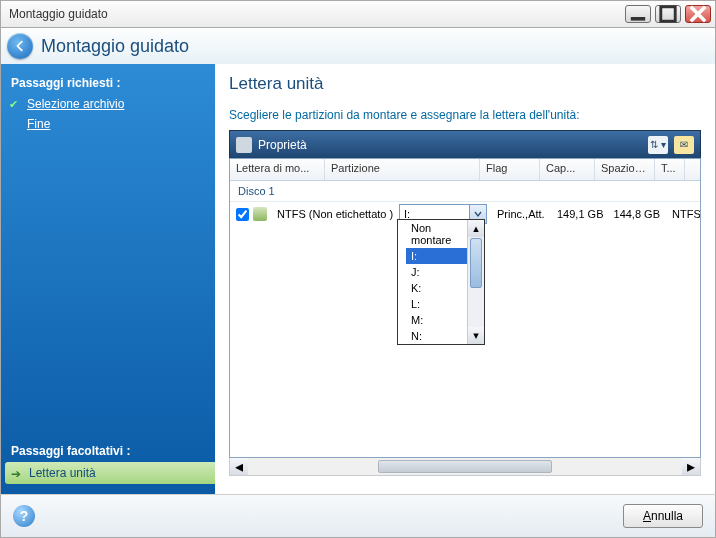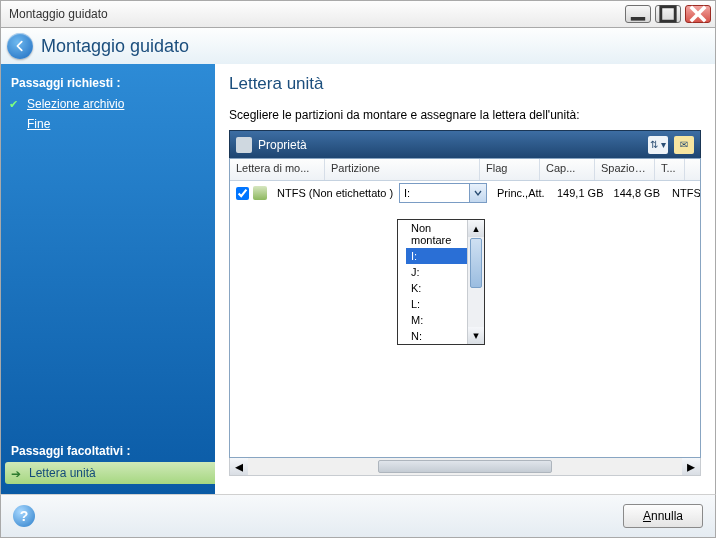--- a/index.html
+++ b/index.html
@@ -25,21 +25,21 @@
   .sidebar .step { font-size: 12px; padding: 3px 10px 3px 26px; position: relative; }
   .sidebar .step .check { position: absolute; left: 8px; top: 4px; color: #7fff7f; font-size: 11px; }
   .sidebar .step a { color: #fff; text-decoration: underline; }
   .sidebar .step.indent { }
   .sidebar .bottom { position: absolute; bottom: 10px; left: 0; right: 0; margin-top: 28px; }
   .sidebar .active-step { background: linear-gradient(#cfe9b8,#a6d781); color: #134b7a; border-radius: 3px 0 0 3px; margin-left: 4px; padding: 4px 10px 4px 24px; font-size: 12px; position: relative; }
   .sidebar .active-step .arrow { position: absolute; left: 6px; top: 5px; color: #2d7a2d; }
 
   .main { flex: 1; background: #fff; padding: 10px 14px 4px 14px; position: relative; }
   .main h2 { font-size: 17px; color: #1b4e7d; font-weight: normal; margin-bottom: 14px; }
-  .main .instr { font-size: 12px; color: #000000; margin-bottom: 8px; }
+  .main .instr { font-size: 12px; color: #0369a1; margin-bottom: 8px; }
 
   .toolbar { height: 28px; background: linear-gradient(#3d6ea3,#1e4571); display:flex; align-items:center; padding: 0 6px; color:#fff; font-size:12px; border: 1px solid #1a3655; border-bottom: none; }
   .toolbar .tb-icon { width:16px; height:16px; background:#cfd8e0; border-radius:2px; margin-right:6px; }
   .toolbar .tb-right { margin-left:auto; display:flex; gap:6px; }
   .toolbar .tb-rbtn { width:20px; height:18px; background:#eef3f8; border-radius:2px; display:flex;align-items:center;justify-content:center;font-size:10px;color:#2a4d73; }
   .toolbar .tb-rbtn.y { background:#f7e5a0; }
 
   .grid { border: 1px solid #88a5c2; height: 300px; position: relative; background:#fff; }
   .grid-header { display:flex; height:22px; background: linear-gradient(#fdfdfd,#eef2f6); border-bottom:1px solid #c5d2e0; font-size:11px; color:#333; }
   .grid-header .col { padding: 3px 6px; border-right:1px solid #d6dee8; white-space:nowrap; overflow:hidden; text-overflow:ellipsis; }
@@ -146,20 +146,21 @@
 
     <div class="grid">
       <div class="grid-header">
         <div class="col c-letter">Lettera di mo...</div>
         <div class="col c-part">Partizione</div>
         <div class="col c-flag">Flag</div>
         <div class="col c-cap">Cap...</div>
         <div class="col c-free">Spazio l...</div>
         <div class="col c-type">T...</div>
       </div>
+      <div class="group-row">Disco 1</div>
       <div class="data-row">
         <input type="checkbox" class="cb" checked="" style="">
         <span class="disk-icon"></span>
         <div class="cell" style="width:125px">NTFS (Non etichettato ) (C:)</div>
         <div class="cell" style="width:95px;padding:0 3px">
           <div class="combo">
             <span class="val">I:</span>
             <span class="drop">
                 <svg viewBox="0 0 8 8">
                   <path d="M1 2 L4 6 L7 2" fill="none" stroke="#2a4d73" stroke-width="1.3"></path>

